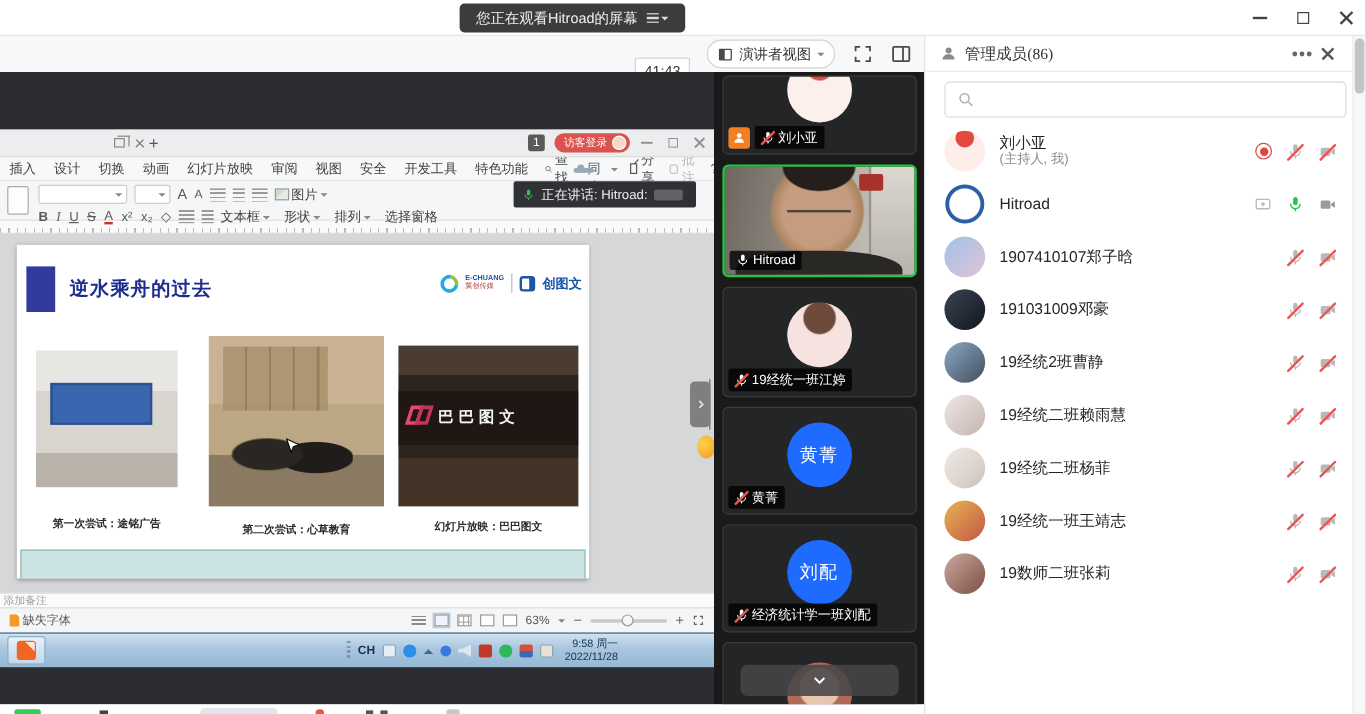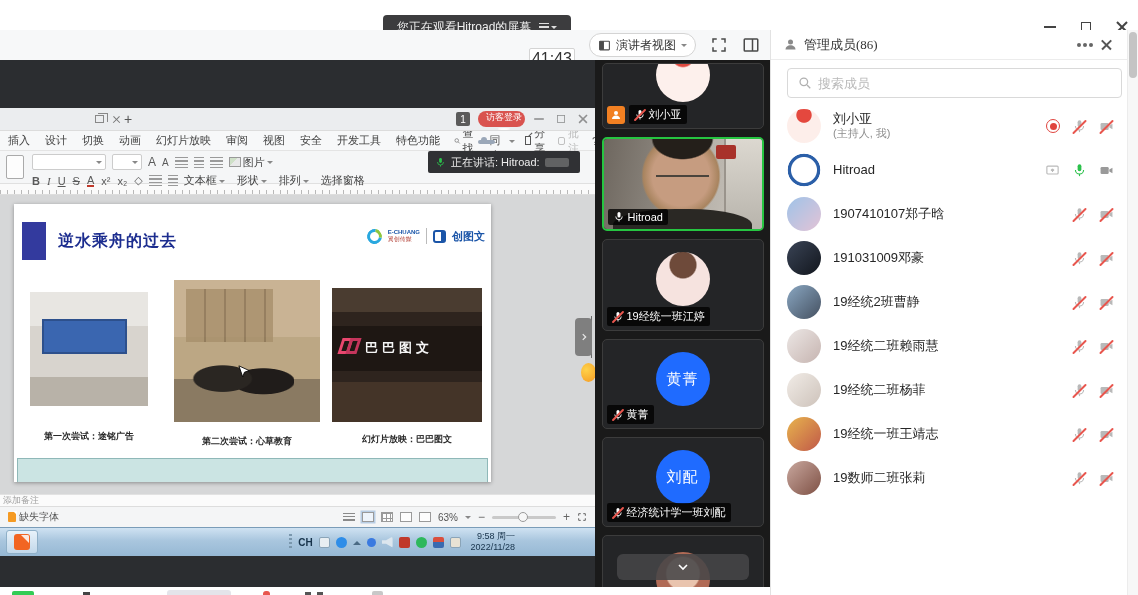--- a/index.html
+++ b/index.html
@@ -1,55 +1,55 @@
 <!DOCTYPE html>
 <html><head>
 <meta charset="utf-8">
 <style>
   * { margin:0; padding:0; box-sizing:border-box; }
   body { font-family:"Liberation Sans","DejaVu Sans",sans-serif; background:#888; }
   .app { position:relative; width:1138px; height:595px; background:#fff; overflow:hidden; }
 
   
-  .titlebar { position:absolute; top:12px; left:0; width:1138px; height:30px; background:#fff; border-bottom:1px solid #e6e6e6; }
+  .titlebar { position:absolute; top:0; left:0; width:1138px; height:30px; background:#fff; border-bottom:1px solid #e6e6e6; }
   .banner-pill { position:absolute; left:383px; top:3px; width:188px; height:24px; background:#3c3c3e; border-radius:4px; display:flex; align-items:center; justify-content:center; gap:8px; color:#f0f0f0; font-size:12px; }
   .pill-menu-icon { display:flex; align-items:center; gap:2px; }
   .pill-menu-icon .bars { display:flex; flex-direction:column; gap:2px; }
   .pill-menu-icon .bars i { display:block; width:10px; height:1.5px; background:#ddd; }
   .pill-menu-icon .tri { width:0; height:0; border:3px solid transparent; border-top-color:#ddd; margin-top:3px; }
   .win-controls { position:absolute; right:10px; top:0; height:30px; display:flex; align-items:center; gap:24px; }
   .wc { width:12px; height:12px; position:relative; cursor:default; }
   .wc-min::after { content:''; position:absolute; left:0; right:0; top:5px; height:2px; background:#444; }
   .wc-max::after { content:''; position:absolute; inset:1px; border:1.5px solid #444; }
   .wc-close::before,.wc-close::after { content:''; position:absolute; left:-1px; top:5px; width:14px; height:1.8px; background:#444; }
   .wc-close::before { transform:rotate(45deg); } .wc-close::after { transform:rotate(-45deg); }
 
   
   .subheader { position:absolute; top:30px; left:0; width:770px; height:30px; background:#f7f8f9; display:flex; align-items:center; justify-content:flex-end; gap:14px; padding-right:10px; }
-  .timer-box { width:46px; height:22px; background:#fff; border:1px solid #d4d4d4; border-radius:2px; display:flex; align-items:center; justify-content:center; font-size:16px; color:#333;margin-top:27px; }
+  .timer-box { width:46px; height:22px; background:#fff; border:1px solid #d4d4d4; border-radius:2px; display:flex; align-items:center; justify-content:center; font-size:12px; color:#333;margin-top:27px; }
   .view-btn { height:24px; padding:0 8px; background:#fff; border:1px solid #d4d4d4; border-radius:12px; display:flex; align-items:center; gap:5px; font-size:12px; color:#333; }
   .caret { width:0; height:0; border:3.5px solid transparent; border-top-color:#888; margin-top:4px; }
   .icon-btn { width:18px; height:18px; color:#4a4a4a; }
   .icon-btn svg { width:100%; height:100%; display:block; }
 
   
   .screen { position:absolute; top:60px; left:0; width:595px; height:527px; background:#2b2d30; overflow:hidden; }
   .wps { position:absolute; top:48px; left:0; width:595px; height:419px; background:#fff; font-size:11px; color:#424242; }
 
   .wps-tabrow { position:relative; height:23px; background:#ebedef; border-bottom:1px solid #dcdcdc; display:flex; align-items:center; }
   .tab-mini { position:absolute; left:95px; display:flex; align-items:center; gap:8px; color:#777; }
   .mini-sq { width:9px; height:8px; border:1px solid #888; position:relative; }
   .mini-sq::after { content:''; position:absolute; left:2px; top:-3px; width:9px; height:8px; border:1px solid #888; border-left:none; border-bottom:none; }
   .mini-x { position:relative; width:9px; height:9px; }
   .mini-x::before,.mini-x::after { content:''; position:absolute; top:4px; left:0; width:9px; height:1.4px; background:#777; }
   .mini-x::before { transform:rotate(45deg);} .mini-x::after{ transform:rotate(-45deg);}
   .tab-plus { position:absolute; left:124px; font-size:14px; color:#555; }
   .tab-right { position:absolute; right:6px; display:flex; align-items:center; gap:8px; }
   .doc-badge { min-width:14px; height:14px; background:#5a5a5a; color:#fff; font-size:10px; display:flex; align-items:center; justify-content:center; border-radius:2px; padding:0 2px; }
-  .guest-pill { height:16px; background:#d9534f; border-radius:9px; color:#fff; font-size:9px; display:flex; align-items:center; gap:4px; padding:0 3px 0 8px;flex-direction:column; }
+  .guest-pill { height:16px; background:#d9534f; border-radius:9px; color:#fff; font-size:9px; display:flex; align-items:center; gap:4px; padding:0 3px 0 8px; }
   .guest-ava { width:12px; height:12px; border-radius:50%; background:#f3d9c6; border:1px solid #fff; }
   .tab-winctl { display:flex; gap:10px; align-items:center; opacity:.55; }
   .tab-winctl .wc { transform:scale(.8); }
 
   .wps-menubar { height:20px; display:flex; align-items:center; padding:0 8px; gap:4px; background:#f7f8f9; border-bottom:1px solid #e4e4e4; }
   .menu-items { display:flex; gap:15px; font-size:11px; color:#424242; }
   .menu-items span { cursor:default; white-space:nowrap; }
   .find-item { display:flex; align-items:center; gap:2px; margin-left:10px; color:#424242; }
   .find-item svg { width:10px; height:10px; color:#666; }
   .menu-right { margin-left:auto; display:flex; align-items:center; gap:10px; color:#555; font-size:11px; }
@@ -650,21 +650,20 @@
       <span class="ph-right">
         <span class="dots3"></span>
         <span class="x-btn"></span>
       </span>
     </div>
     <div class="search-wrap">
       <svg viewBox="0 0 24 24" fill="none" stroke="currentColor" stroke-width="2.2">
           <circle cx="10" cy="10" r="6.5"></circle>
           <line x1="15.5" y1="15.5" x2="21" y2="21"></line>
         </svg>
-      <input placeholder="搜索成员" style="">
     </div>
     <div class="m-list">
 
         <div class="m-row">
           <span class="m-avatar" style="background: radial-gradient(circle at 50% 18%, rgb(228, 72, 62) 0px, rgb(228, 72, 62) 22%, rgb(253, 238, 234) 25%);"></span>
           <span class="m-info">
             <span class="m-name">刘小亚</span>
             <span class="m-sub">(主持人, 我)</span>
           </span>
           <span class="m-icons">

